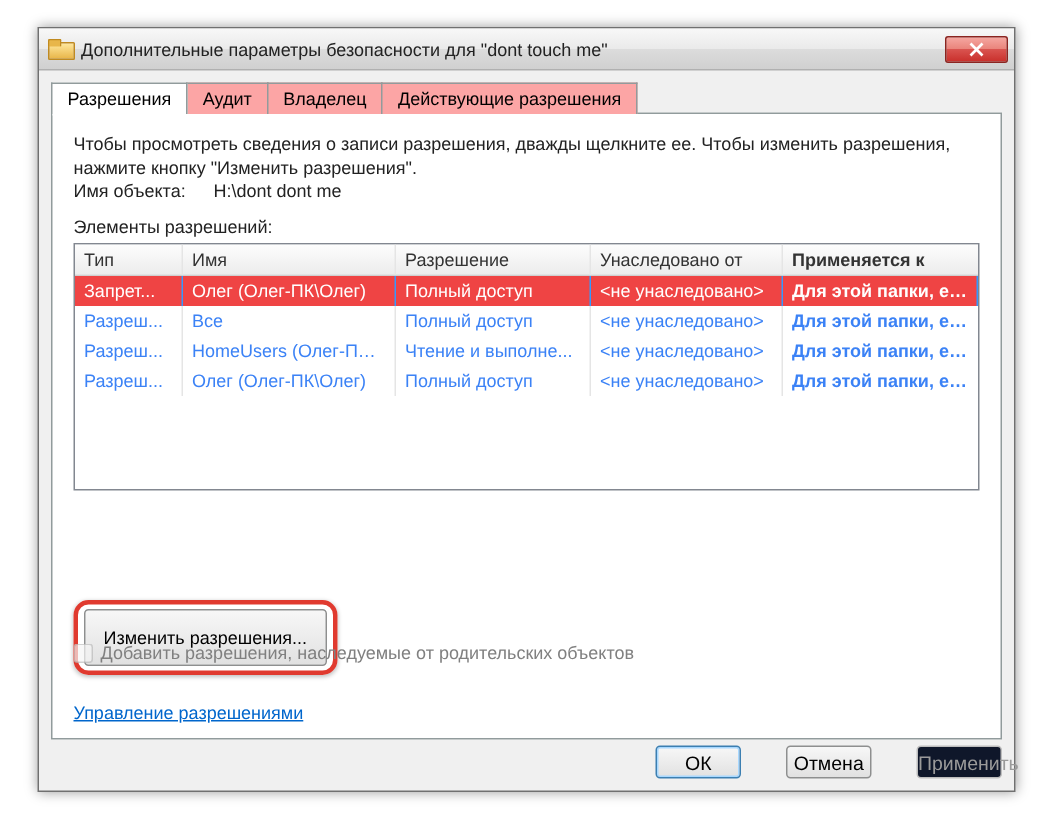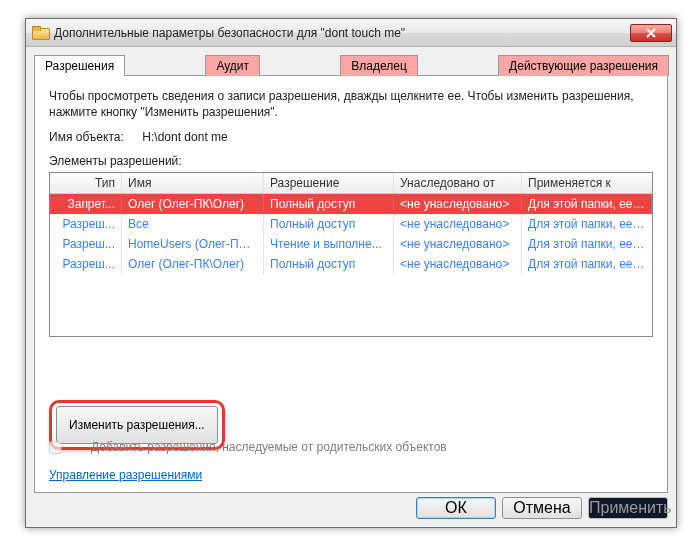--- a/index.html
+++ b/index.html
@@ -28,74 +28,74 @@
   }
   .title-text { flex: 1; color: #222; font-size: 12px; }
   .close-btn {
     width: 42px; height: 18px;
     background: linear-gradient(to bottom, #f5a7a1 0%, #e9837a 49%, #d9534f 50%, #c9302c 100%);
     border: 1px solid #8b2420; border-radius: 2px; display:flex;align-items:center;justify-content:center;
     color:#fff; font-weight:bold; cursor: default;
   }
   .close-btn svg { stroke:#fff; }
   .body-pad { padding: 8px 8px 4px 8px; }
-  .tabbar { display: flex; position: relative; z-index: 2; justify-content: space-between; }
+  .tabbar { display: flex; position: relative; z-index: 2; }
   .tab {
     padding: 3px 10px; border: 1px solid #919b9c; background:#fca5a5;
     border-bottom:none; margin-right:-1px; font-size:12px; position:relative; cursor:default;
   }
   .tab.active { background:#fff; z-index:3; }
   .tab.active::after { content:""; position:absolute; left:0; right:0; bottom:-1px; height:1px; background:#fff; }
   .tabpane {
     border:1px solid #919b9c; background:#fff; padding:12px 14px 12px 14px;
     position:relative; top:-1px; z-index:1; height:418px;
   }
-  .intro { margin-bottom:10px; line-height:1.35; color:#222; }
+  .intro { line-height:1.35; color:#222; }
   .objrow { margin-bottom:10px; color:#222; }
   .objrow .lbl { display:inline-block; width:90px; }
   .listlbl { margin-bottom:4px; color:#222; }
   .listview {
     border:1px solid #828790; background:#fff; height:165px; overflow:hidden;
   }
   .lv-header { display:flex; background:linear-gradient(#fdfdfd,#ececec); border-bottom:1px solid #d0d0d0; font-size:12px; }
   .lv-header .col, .lv-row .col {
     padding:3px 6px; border-right:1px solid #e5e5e5; overflow:hidden; white-space:nowrap; text-overflow:ellipsis;
   }
   .lv-header .col { color:#333; cursor:default; }
-  .col.c0 { width:72px; flex:none;text-align:right; }
+  .col.c0 { width:72px; flex:none; }
   .col.c1 { width:142px; flex:none; }
   .col.c2 { width:130px; flex:none; }
   .col.c3 { width:128px; flex:none; }
-  .col.c4 { flex:1; border-right:none; }
+  .col.c4 { flex:1; border-right:none;font-weight:bold; }
   .lv-row { display:flex; font-size:12px; }
   .lv-row.selected { background:#ef4444; color:#fff; }
   .lv-row.selected .col { border-right:1px solid #3399ff; }
   .lv-row:not(.selected) { color:#3b82f6; }
   .change-btn-wrap {
     position:absolute; left:14px; top:324px;
     border:3px solid #e03a2f; border-radius:10px; padding:3px 4px;
     box-shadow: 0 1px 3px rgba(0,0,0,0.25);
   }
   .change-btn {
     height:38px; padding:0 12px; font-size:12px;
     background:linear-gradient(#f7f7f7,#e1e1e1); border:1px solid #8e8f8f; border-radius:3px; cursor:default;
   }
   .checkbox-row {
-    position:absolute; left:14px; top:364px; display:flex; align-items:center; color:#808080;gap:24px;
+    position:absolute; left:14px; top:352px; display:flex; align-items:center; color:#808080;
   }
   .checkbox-row input { margin-right:5px; }
   .link {
     position:absolute; left:14px; top:392px; color:#0066cc; text-decoration:underline; cursor:pointer; font-size:12px;
   }
   .btnrow {
     position:absolute; right:8px; bottom:8px; display:flex; gap:6px;
   }
   .btnrow button {
-    height:22px; width:80px; font-size:16px;
-    background:linear-gradient(#f7f7f7,#e1e1e1); border:1px solid #8e8f8f; border-radius:3px; cursor:default;
+    height:22px; width:57px; font-size:13px;
+    background:linear-gradient(#f7f7f7,#e1e1e1); border:1px solid #8e8f8f; border-radius:3px; cursor:default;margin-left:24px;
   }
   .btnrow button.default { border:1px solid #3c7fb1; box-shadow:inset 0 0 0 1px #a8d8ff; }
   .btnrow button.disabled { color:#9a9a9a; border-color:#bdbdbd; background:#0f172a; }
 </style>
 </head>
 <body>
 
 <div class="dialog">
   <div class="titlebar">
     <span class="folder-icon"></span>

